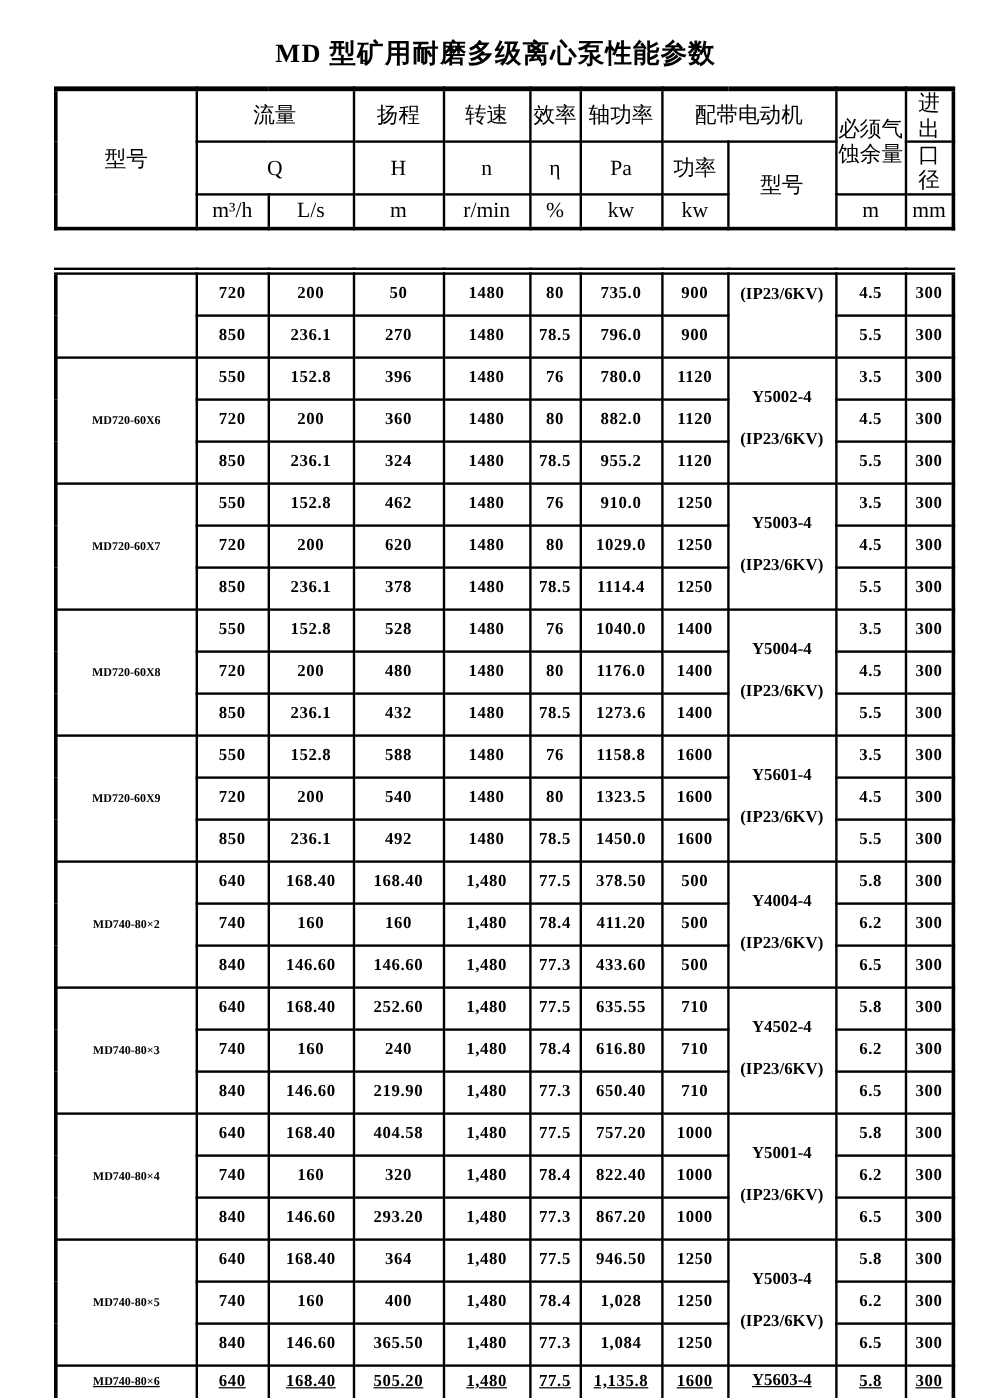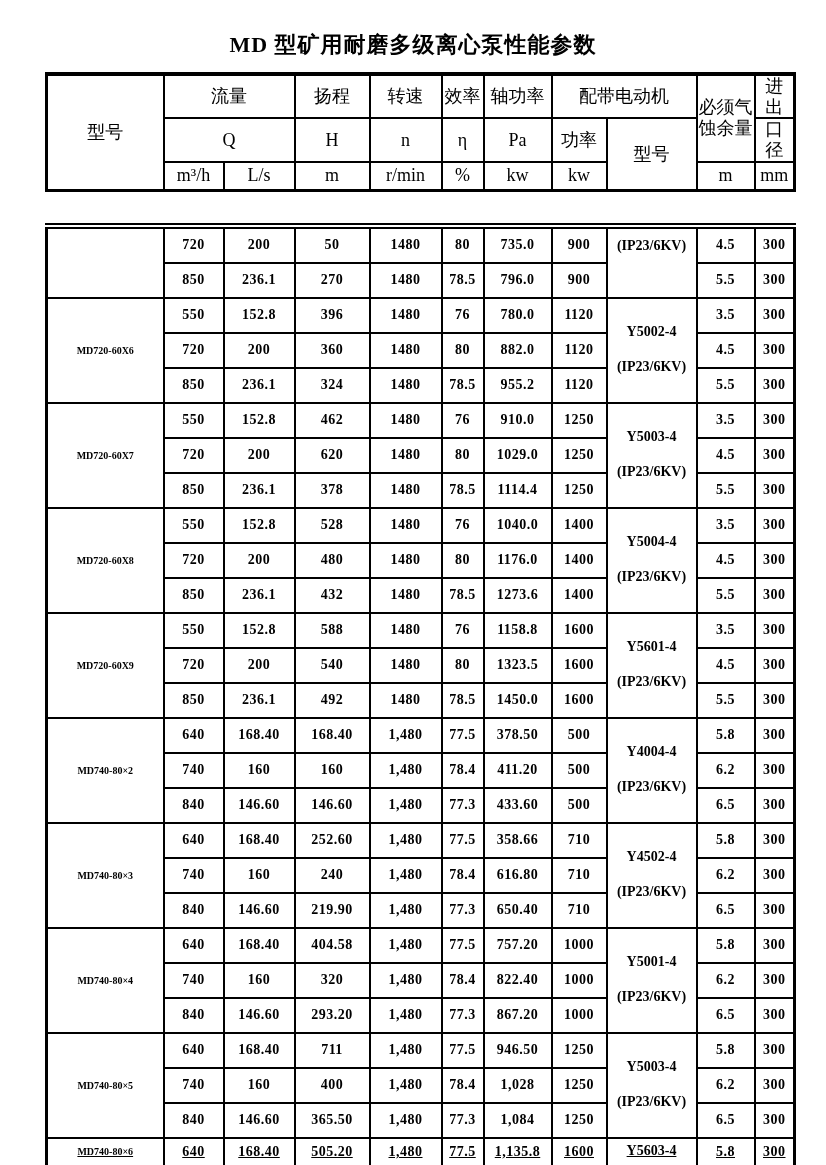--- a/index.html
+++ b/index.html
@@ -378,21 +378,21 @@
           <td>6.5</td>
           <td>300</td>
         </tr>
         <tr>
           <td rowspan="3" class="model-cell">MD740-80×3</td>
           <td>640</td>
           <td>168.40</td>
           <td>252.60</td>
           <td>1,480</td>
           <td>77.5</td>
-          <td>358.66</td>
+          <td>635.55</td>
           <td>710</td>
           <td rowspan="3" class="motor-cell">
             <div class="motor-line">Y4502-4</div>
             <div class="motor-line">(IP23/6KV)</div>
           </td>
           <td>5.8</td>
           <td>300</td>
         </tr>
         <tr>
           <td>740</td>
@@ -451,21 +451,21 @@
           <td>77.3</td>
           <td>867.20</td>
           <td>1000</td>
           <td>6.5</td>
           <td>300</td>
         </tr>
         <tr>
           <td rowspan="3" class="model-cell">MD740-80×5</td>
           <td>640</td>
           <td>168.40</td>
-          <td>711</td>
+          <td>364</td>
           <td>1,480</td>
           <td>77.5</td>
           <td>946.50</td>
           <td>1250</td>
           <td rowspan="3" class="motor-cell">
             <div class="motor-line">Y5003-4</div>
             <div class="motor-line">(IP23/6KV)</div>
           </td>
           <td>5.8</td>
           <td>300</td>

